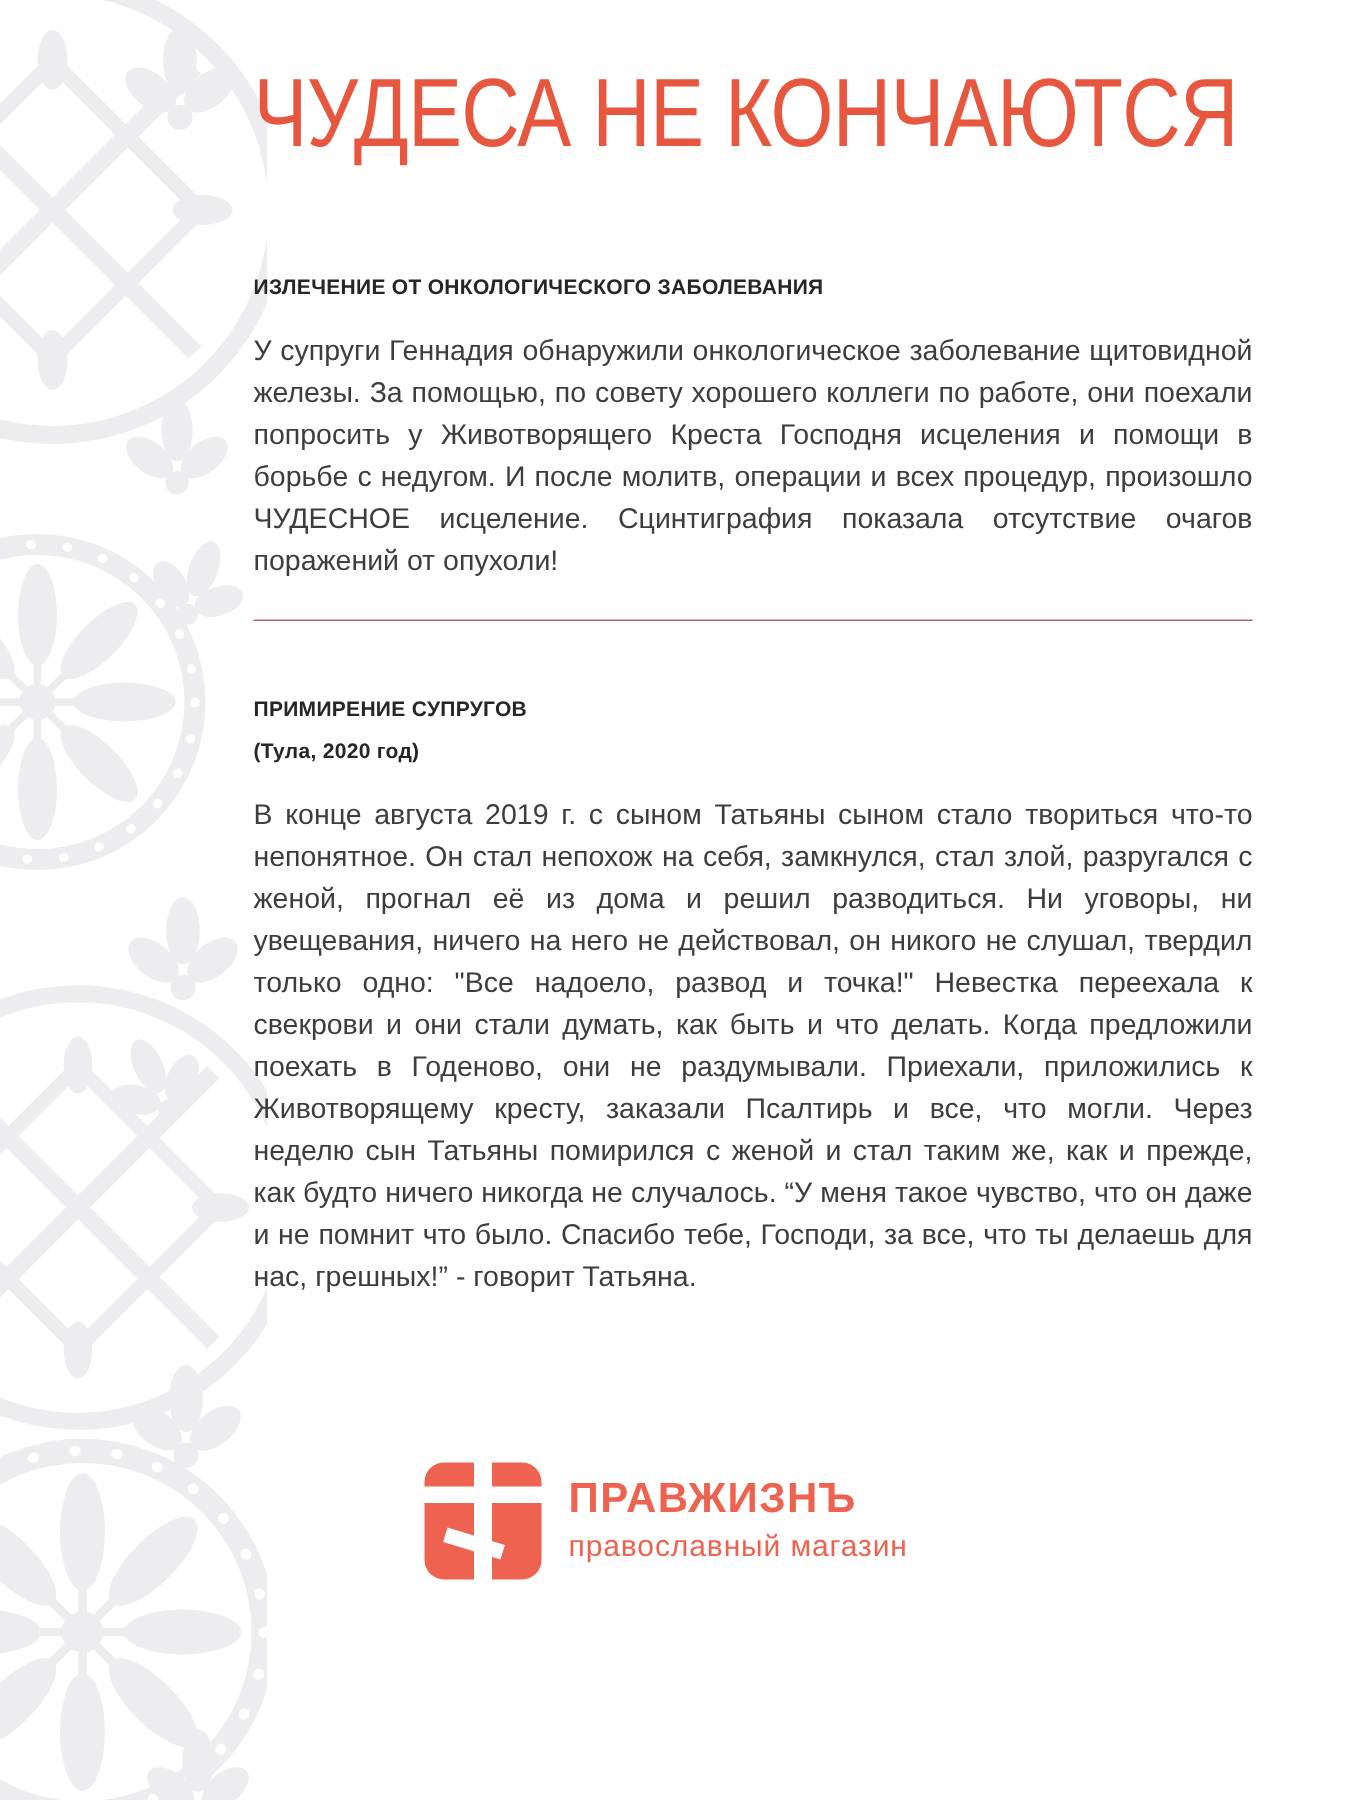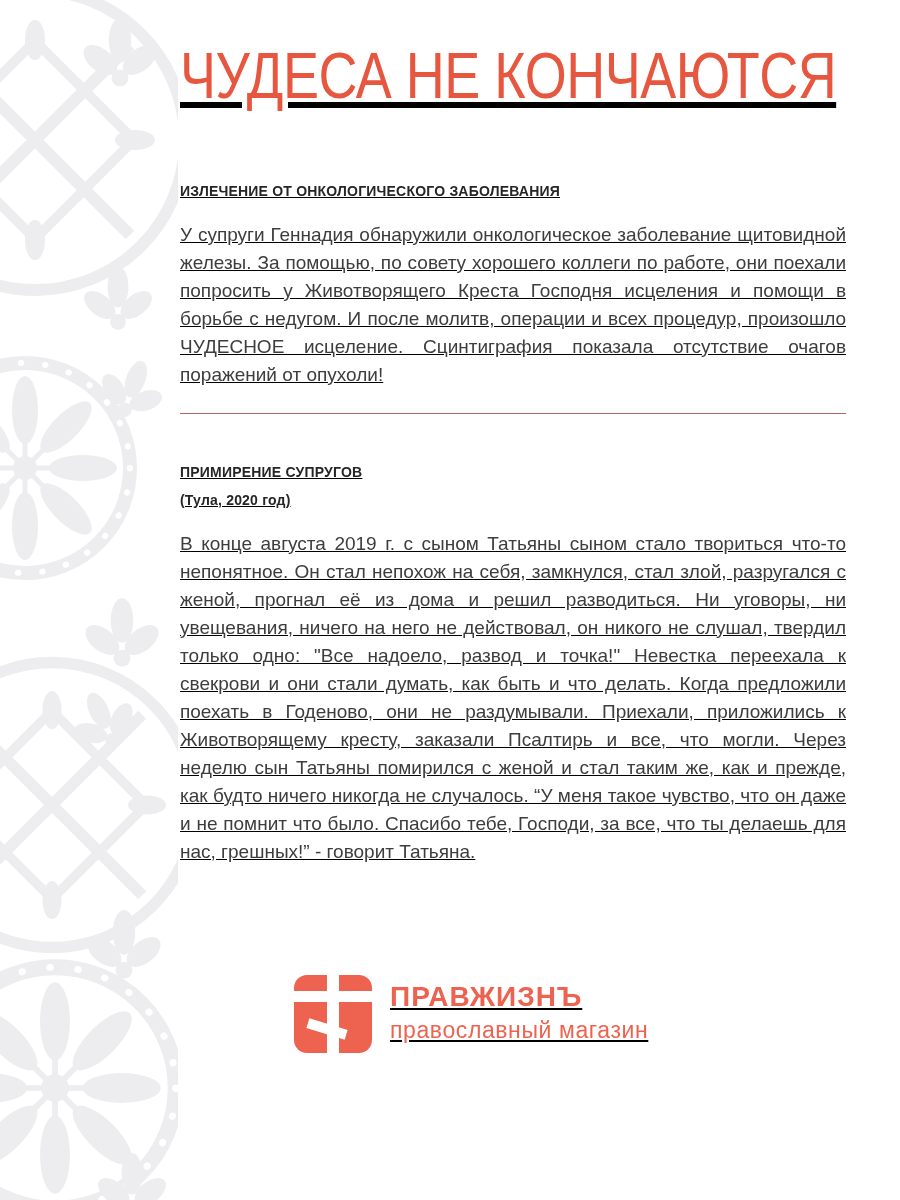--- a/index.html
+++ b/index.html
@@ -21,24 +21,23 @@
     background: #ffffff;
   }
   .watermark {
     position: absolute;
     left: 0;
     top: 0;
     pointer-events: none;
   }
   .content {
     position: absolute;
-    left: 180px;
+    left: 169px;
     top: 0;
     width: 666px;
-    text-decoration: underline;
   }
   .title {
     margin: 42px 0 0 0;
     font-size: 54px;
     font-weight: 400;
     line-height: 1.05;
     letter-spacing: -0.5px;
     color: var(--accent, #e7573f);
     white-space: nowrap;
     transform: scaleY(1.2);
@@ -79,21 +78,21 @@
   .logo-icon { flex: 0 0 auto; display: block; }
   .logo-text { display: flex; flex-direction: column; justify-content: flex-end; }
   .brand-name {
     font-size: 28px;
     font-weight: 700;
     letter-spacing: 1px;
     color: var(--logo, #ee6350);
     line-height: 1.1;
   }
   .brand-tagline {
-    font-size: 23px;
+    font-size: 20px;
     font-weight: 400;
     letter-spacing: 0.6px;
     color: var(--logo, #ee6350);
     line-height: 1.2;
     margin-top: 4px;
   }
 </style>
 </head>
 <body>
 

